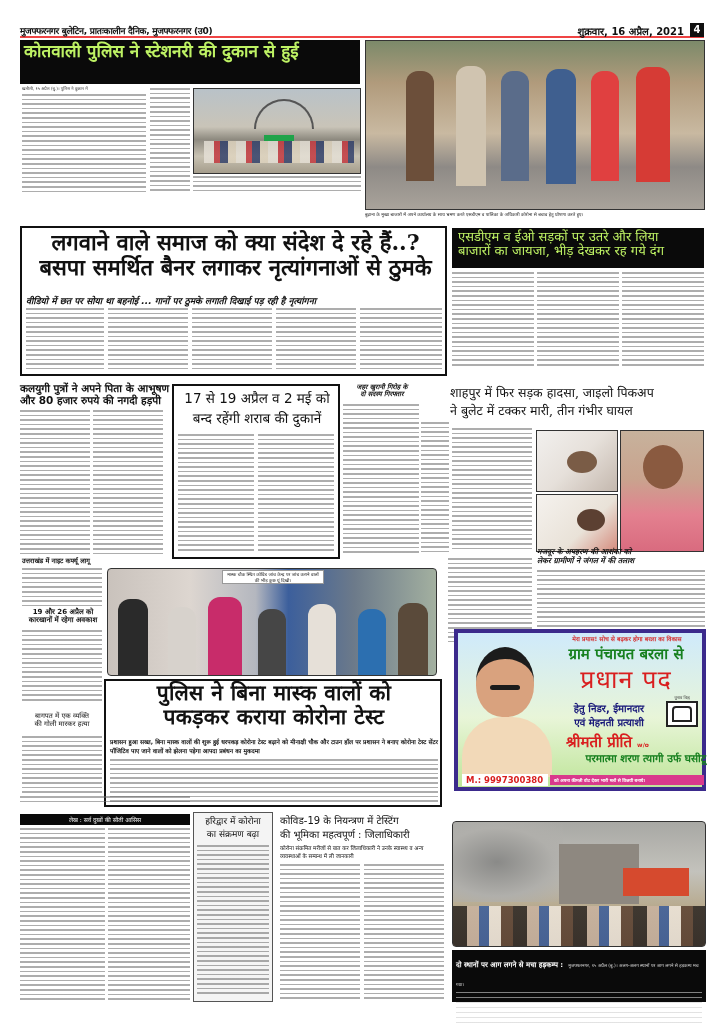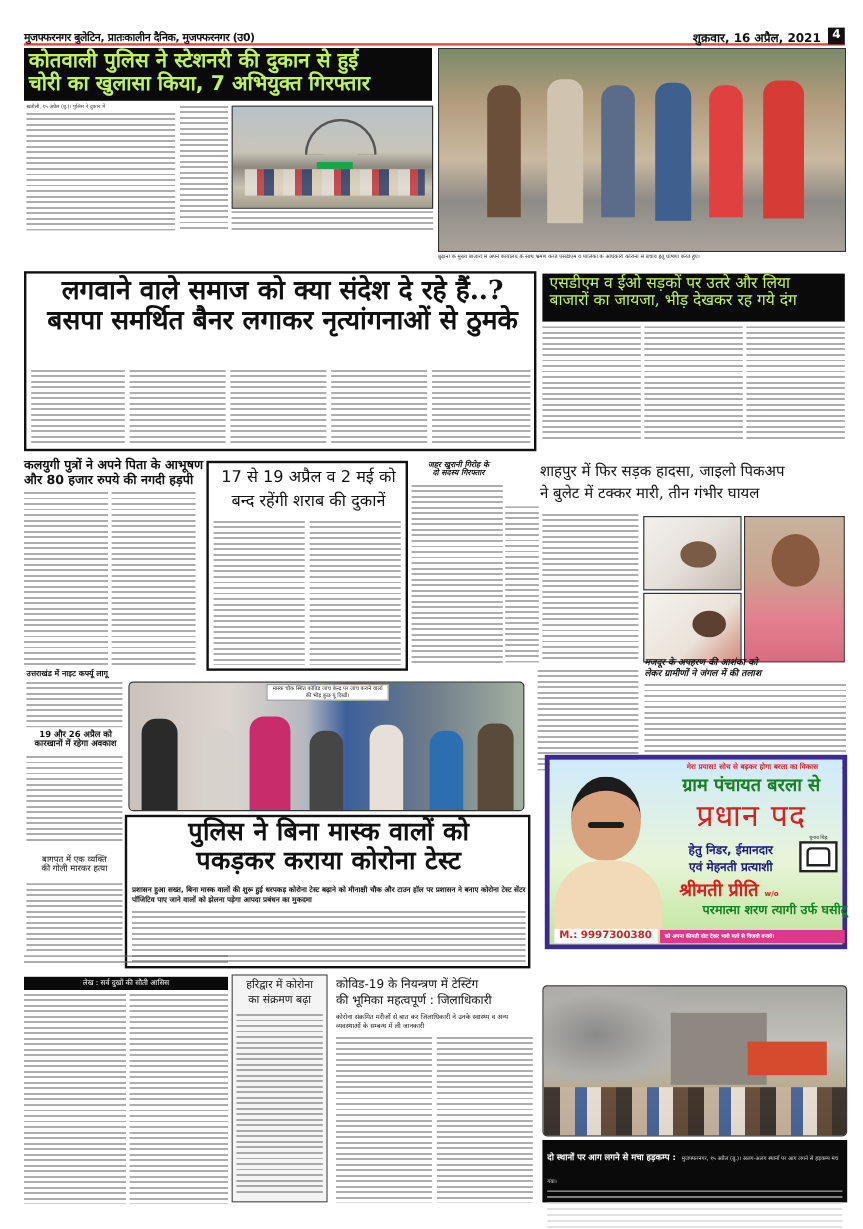--- a/index.html
+++ b/index.html
@@ -41,21 +41,20 @@
 <body>
 
 <div class="abs masthead">
   <span class="mast-left">मुजफ्फरनगर बुलेटिन, प्रातःकालीन दैनिक, मुजफ्फरनगर (उ0)</span>
   <span class="mast-right">शुक्रवार, 16 अप्रैल, 2021</span>
   <span class="pagenum">4</span>
 </div>
 
 <div class="abs hl-black" style="left:20px;top:40px;width:340px;height:44px;font-size:17px;padding:2px 4px;">
   <div>कोतवाली पुलिस ने स्टेशनरी की दुकान से हुई</div>
-  <div>चोरी का खुलासा किया, 7 अभियुक्त गिरफ्तार</div>
 </div>
 <div class="abs body-text" style="left:22px;top:86px;width:140px;height:7px;">खतौली, १५ अप्रैल (बु.)। पुलिस ने दुकान में</div>
 <div class="abs col-lines" style="left:22px;top:94px;width:124px;height:98px;"></div>
 <div class="abs col-lines" style="left:150px;top:88px;width:40px;height:104px;"></div>
 <div class="abs photo" style="left:193px;top:88px;width:168px;height:86px;background:linear-gradient(180deg,#b9c2c8 0%,#c9c4b8 45%,#8e8a80 60%,#c8c2b2 80%,#a59d8c 100%);">
   <div style="position:absolute;left:60px;top:10px;width:60px;height:30px;border-radius:30px 30px 0 0;border:2px solid #555;border-bottom:none;"></div>
   <div style="position:absolute;left:70px;top:46px;width:30px;height:6px;background:#1fa34a;"></div>
   <div style="position:absolute;left:10px;top:52px;width:150px;height:22px;background:repeating-linear-gradient(90deg,#e7e2d8 0 10px,#c4323a 10px 16px,#2b3a67 16px 24px,#e0d5c0 24px 32px);opacity:.8;"></div>
 </div>
 <div class="abs col-lines" style="left:193px;top:176px;width:168px;height:18px;"></div>
@@ -68,20 +67,21 @@
   <div style="position:absolute;left:225px;top:30px;width:28px;height:110px;background:#e04040;border-radius:12px 12px 0 0;"></div>
   <div style="position:absolute;left:270px;top:26px;width:34px;height:115px;background:#d63b35;border-radius:12px 12px 0 0;"></div>
 </div>
 <div class="abs caption" style="left:365px;top:212px;width:340px;height:7px;">बुढ़ाना के मुख्य बाजारों में अपने कार्यालय के साथ भ्रमण करते एसडीएम व पालिका के अधिकारी कोरोना से बचाव हेतु घोषणा करते हुए।</div>
 
 <div class="abs boxed" style="left:20px;top:226px;width:427px;height:150px;">
   <div class="hl-plain" style="position:absolute;left:4px;top:2px;width:419px;font-size:22px;font-family:'DejaVu Serif',serif;text-align:center;">
     <div>लगवाने वाले समाज को क्या संदेश दे रहे हैं..?</div>
     <div>बसपा समर्थित बैनर लगाकर नृत्यांगनाओं से ठुमके</div>
   </div>
+  <div class="subhl" style="position:absolute;left:4px;top:66px;width:419px;font-size:9px;white-space:nowrap;overflow:hidden;">वीडियो में छत पर सोया था  बहनोई ... गानों पर ठुमके लगाती दिखाई पड़ रही है नृत्यांगना</div>
   <div class="col-lines" style="position:absolute;left:4px;top:80px;width:78px;height:64px;"></div>
   <div class="col-lines" style="position:absolute;left:86px;top:80px;width:80px;height:64px;"></div>
   <div class="col-lines" style="position:absolute;left:170px;top:80px;width:80px;height:64px;"></div>
   <div class="col-lines" style="position:absolute;left:254px;top:80px;width:80px;height:64px;"></div>
   <div class="col-lines" style="position:absolute;left:338px;top:80px;width:82px;height:64px;"></div>
 </div>
 
 <div class="abs hl-black" style="left:452px;top:228px;width:252px;height:40px;font-size:13px;font-weight:normal;font-family:'DejaVu Serif',serif;">
   <div>एसडीएम व ईओ सड़कों पर उतरे और लिया</div>
   <div>बाजारों का जायजा, भीड़ देखकर रह गये दंग</div>

